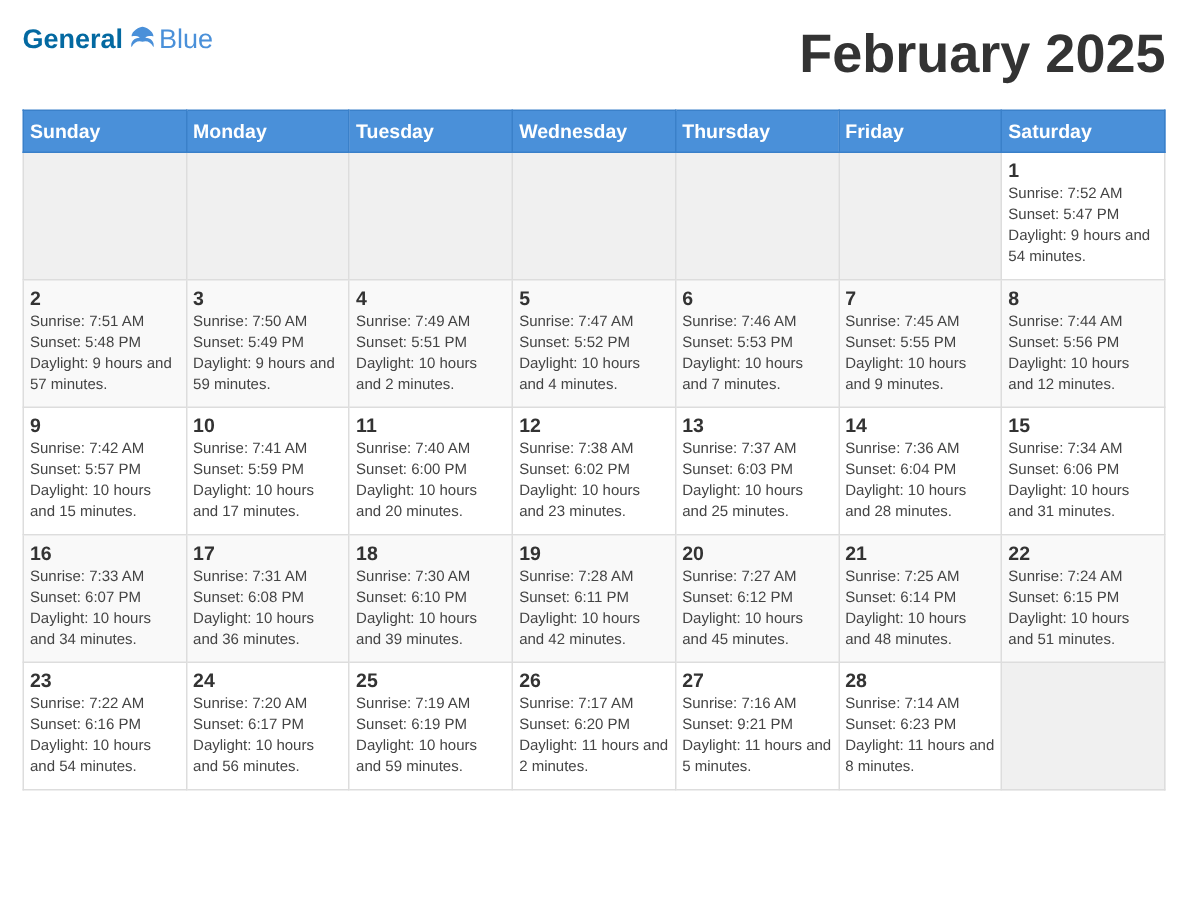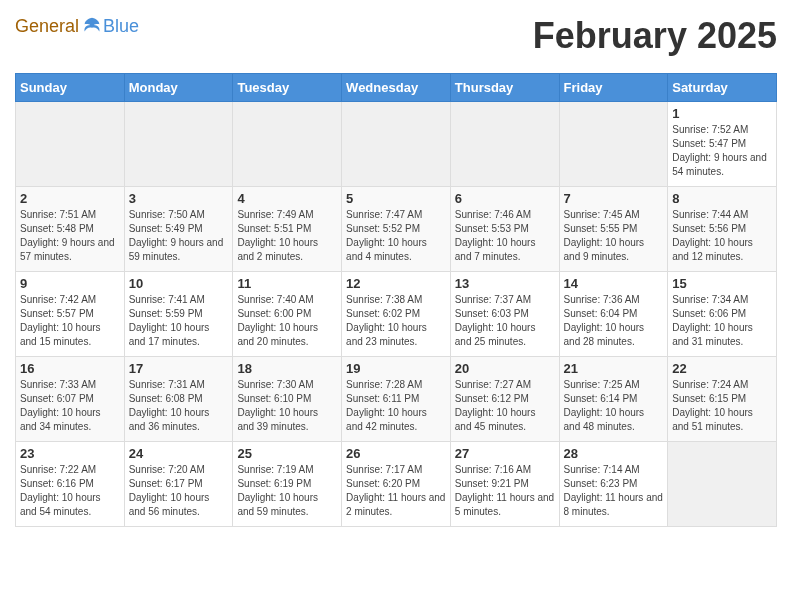--- a/index.html
+++ b/index.html
@@ -1,21 +1,21 @@
 <!DOCTYPE html>
 <html><head>
   <meta charset="utf-8">
   <style>
     * { box-sizing: border-box; margin: 0; padding: 0; }
     body { font-family: Arial, sans-serif; background: #fff; width: 792px; min-height: 612px; }
     .page { width: 792px; padding: 15px; }
     .header { display: flex; justify-content: space-between; align-items: flex-start; margin-bottom: 10px; }
     .logo { display: flex; flex-direction: column; }
     .logo-text { display: flex; align-items: center; }
-    .logo-general { font-size: 18px; font-weight: normal; color: #a16207; }
+    .logo-general { font-size: 18px; font-weight: bold; color: #0369a1; }
     .logo-blue { font-size: 18px; font-weight: normal; color: #4a90d9; }
     .logo-icon { width: 22px; height: 22px; margin-left: 2px; }
     .title-block { text-align: right; }
     .month-title { font-size: 36px; font-weight: bold; color: #333; margin-left: 40px; }
     .location { font-size: 14px; color: #555; }
     .calendar { width: 100%; border-collapse: collapse; border: 1px solid #ccc; margin-top: 16px; }
     .calendar th { background: #4a90d9; color: #fff; padding: 6px 4px; font-size: 13px; text-align: left; border: 1px solid #3a80c9; }
     .calendar td { border: 1px solid #ddd; vertical-align: top; padding: 4px; width: calc(100%/7); min-height: 80px; background: #fff; }
     .calendar tr:nth-child(even) td { background: #f9f9f9; }
     .day-num { font-size: 13px; font-weight: bold; color: #333; display: block; margin-bottom: 2px; }

